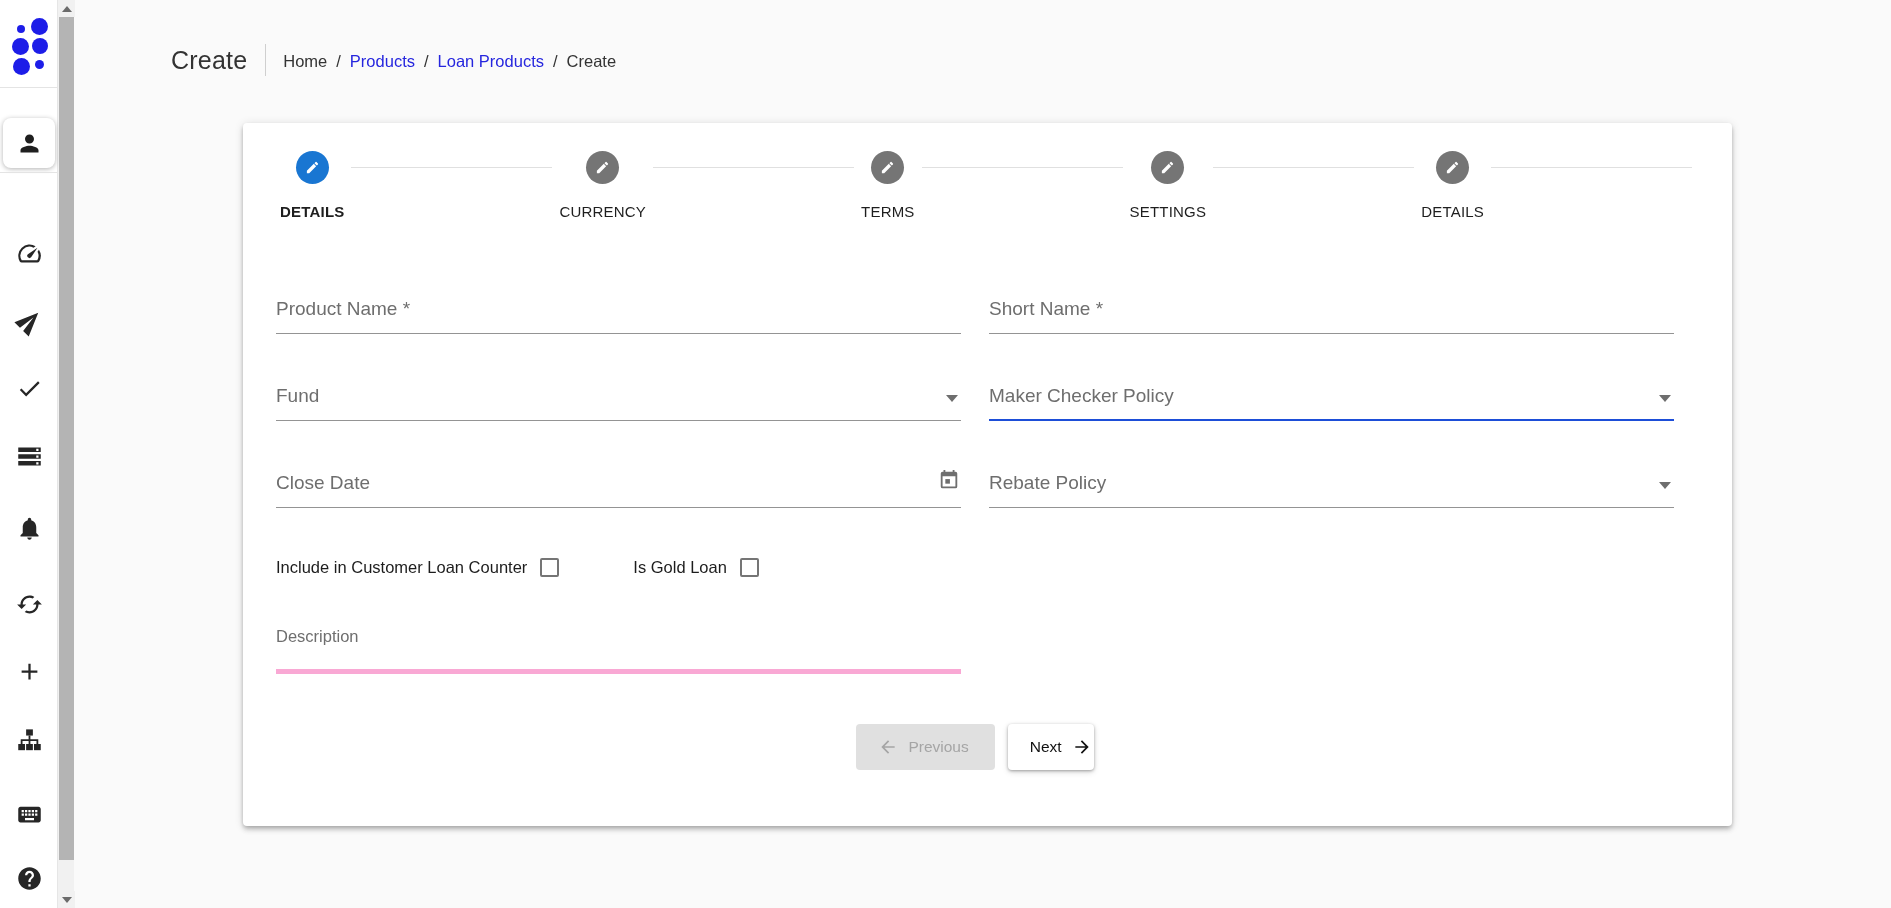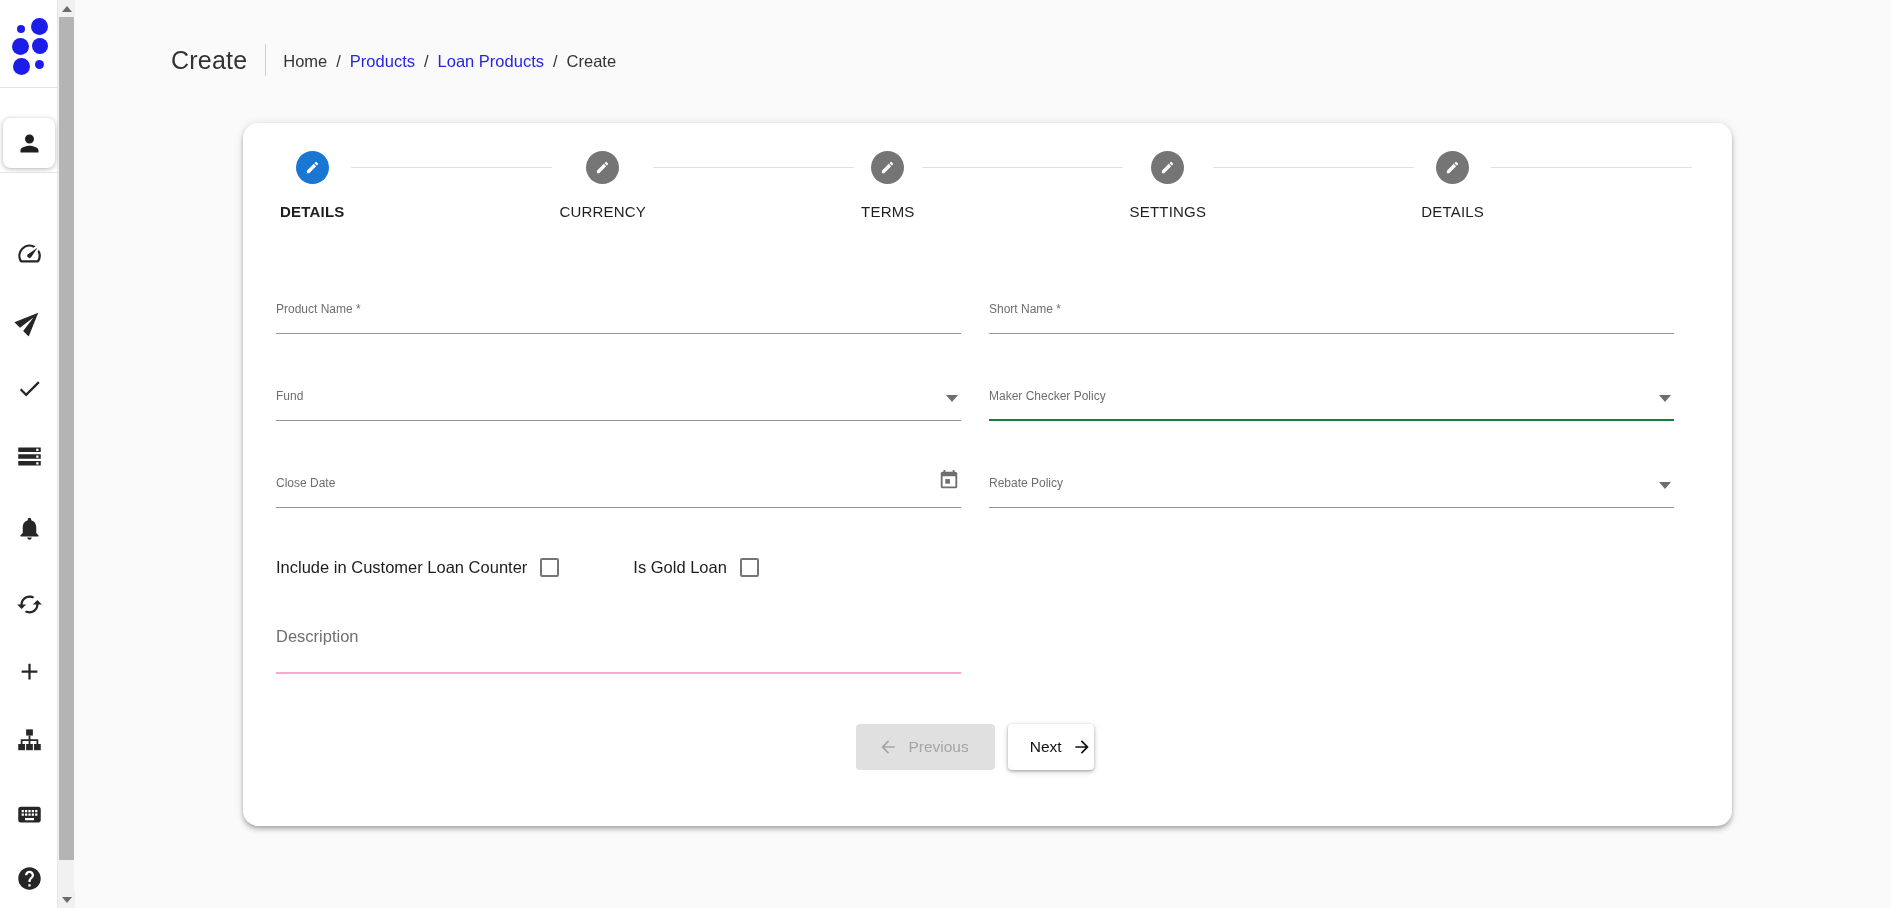--- a/index.html
+++ b/index.html
@@ -59,21 +59,21 @@
   .breadcrumb-row { position: absolute; left: 97px; top: 36px; display: flex; align-items: center; }
   .page-title { font-size: 25px; font-weight: 400; color: #333333; letter-spacing: .2px; }
   .v-divider { width: 1px; height: 32px; background: #cfcfcf; margin: 0 17px 0 18px; }
   .crumbs { display: flex; align-items: center; font-size: 16.5px; color: #333333; margin-top: 3px; text-align: center; }
   .crumbs .sep { margin: 0 9px; color: #333333; }
   .crumbs .link { color: #2626de; text-decoration: none; cursor: pointer; }
 
   
   .card {
     position: absolute; left: 169px; top: 115px; width: 1489px; height: 703px;
-    background: #ffffff; border-radius: 15px;
+    background: #ffffff; border-radius: 4px;
     box-shadow: 0 2px 4px -1px rgba(0,0,0,.2), 0 4px 5px 0 rgba(0,0,0,.14), 0 1px 10px 0 rgba(0,0,0,.12);
   }
 
   
   .stepper { display: flex; align-items: flex-start; padding: 28px 33px 0 37px; }
   .step { display: flex; flex-direction: column; align-items: center; cursor: pointer; }
   .step-circle {
     width: 33px; height: 33px; border-radius: 50%;
     background: #757575; display: flex; align-items: center; justify-content: center;
   }
@@ -82,34 +82,34 @@
   .step-label { margin-top: 19px; font-size: 15px; color: #1e1e1e; letter-spacing: .2px; white-space: nowrap; }
   .step.active .step-label { font-weight: 700; }
   .connector { flex: 1; height: 1px; background: #e0e0e0; margin: 16px 7px 0 7px; min-width: 20px; }
 
   
   .form { padding: 65px 58px 0 33px; }
   .form-grid { display: grid; grid-template-columns: 1fr 1fr; column-gap: 28px; row-gap: 38px; }
   .field { position: relative; }
   .mat-input {
     width: 100%; height: 49px; border: none; outline: none; background: transparent;
-    border-bottom: 1px solid #949494; font-size: 12px; color: #222;
+    border-bottom: 1px solid #949494; font-size: 19px; color: #222;
     font-family: "Liberation Sans", sans-serif; padding: 14px 40px 15px 0; cursor: pointer;
   }
   .mat-input::placeholder { color: #6e6e6e; opacity: 1; }
-  .mat-input.focused { border-bottom: 2px solid #15803d; padding-bottom: 14px; }
+  .mat-input.focused { border-bottom: 2px solid #1d4ed8; padding-bottom: 14px; }
   .dd-arrow {
     position: absolute; right: 3px; top: 23px; width: 0; height: 0;
     border-left: 6px solid transparent; border-right: 6px solid transparent; border-top: 7px solid #6e6e6e;
   }
   .cal-btn { position: absolute; right: 0; top: 10px; background: transparent; border: none; cursor: pointer; padding: 0; width: 24px; height: 24px; }
   .cal-btn svg { width: 22px; height: 22px; }
   .mat-textarea {
     width: 100%; height: 59px; border: none; outline: none; background: transparent; resize: none;
-    border-bottom: 2px solid #f9a8d4; font-size: 16.5px; color: #222;
+    border-bottom: 5px solid #f9a8d4; font-size: 16.5px; color: #222;
     font-family: "Liberation Sans", sans-serif; padding: 12px 0 0 0;
   }
   .mat-textarea::placeholder { color: #6e6e6e; opacity: 1; }
 
   .checkbox-row { display: flex; align-items: flex-start; padding-top: 12px; gap: 74px; }
   .cb-group { display: flex; align-items: center; gap: 13px; cursor: pointer; }
   .cb-label { font-size: 16.5px; color: #1d1d1d; white-space: nowrap; }
   .cb-box { width: 19px; height: 19px; border: 2px solid #757575; border-radius: 2px; background: #fff; flex: 0 0 auto; }
 
   

